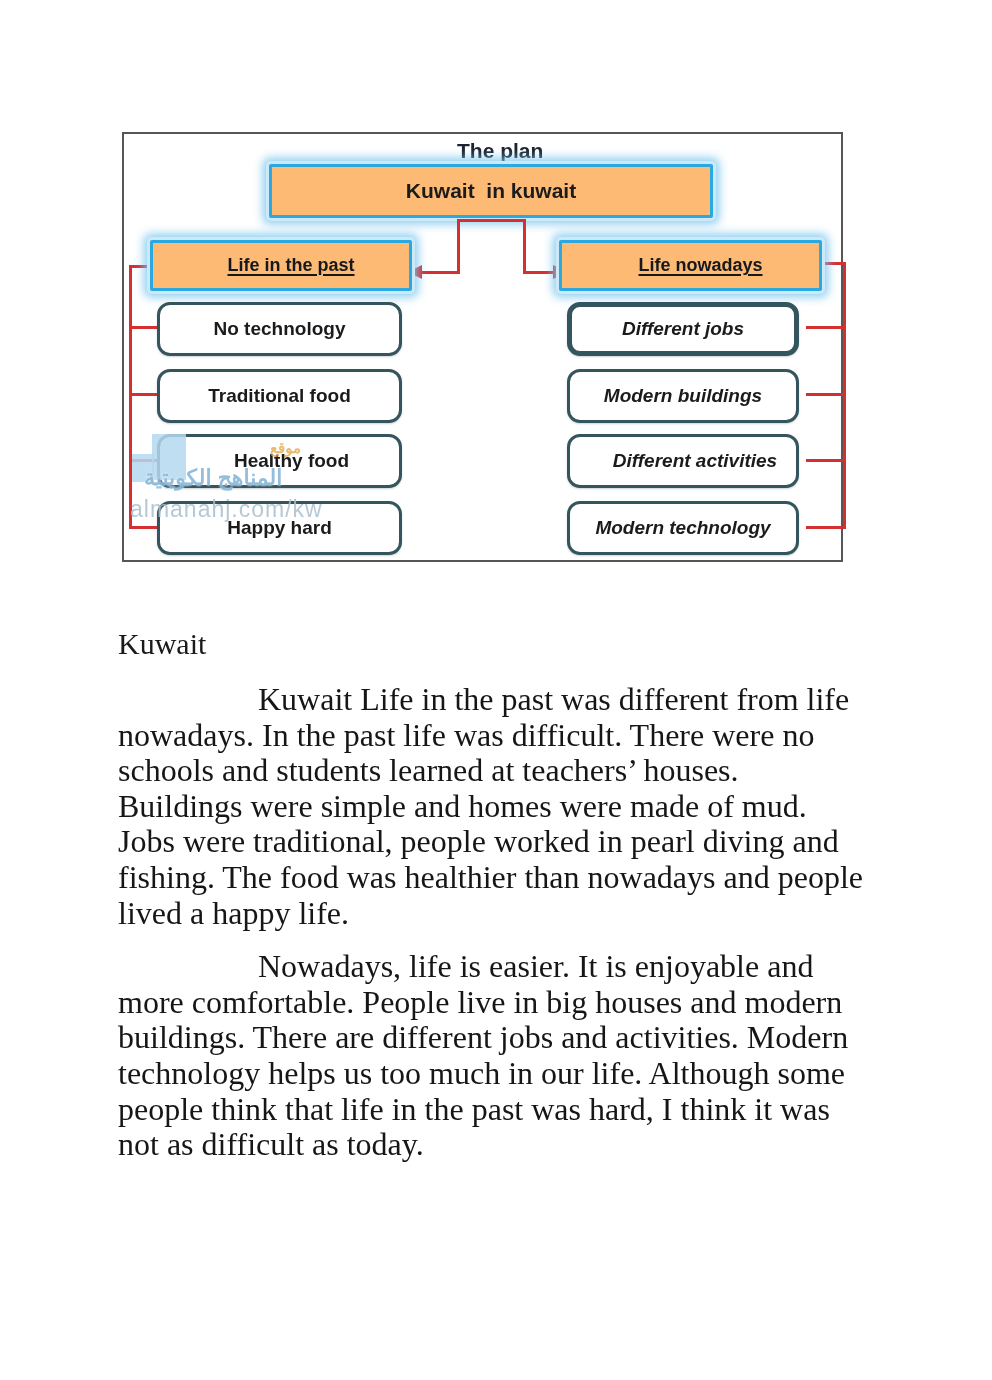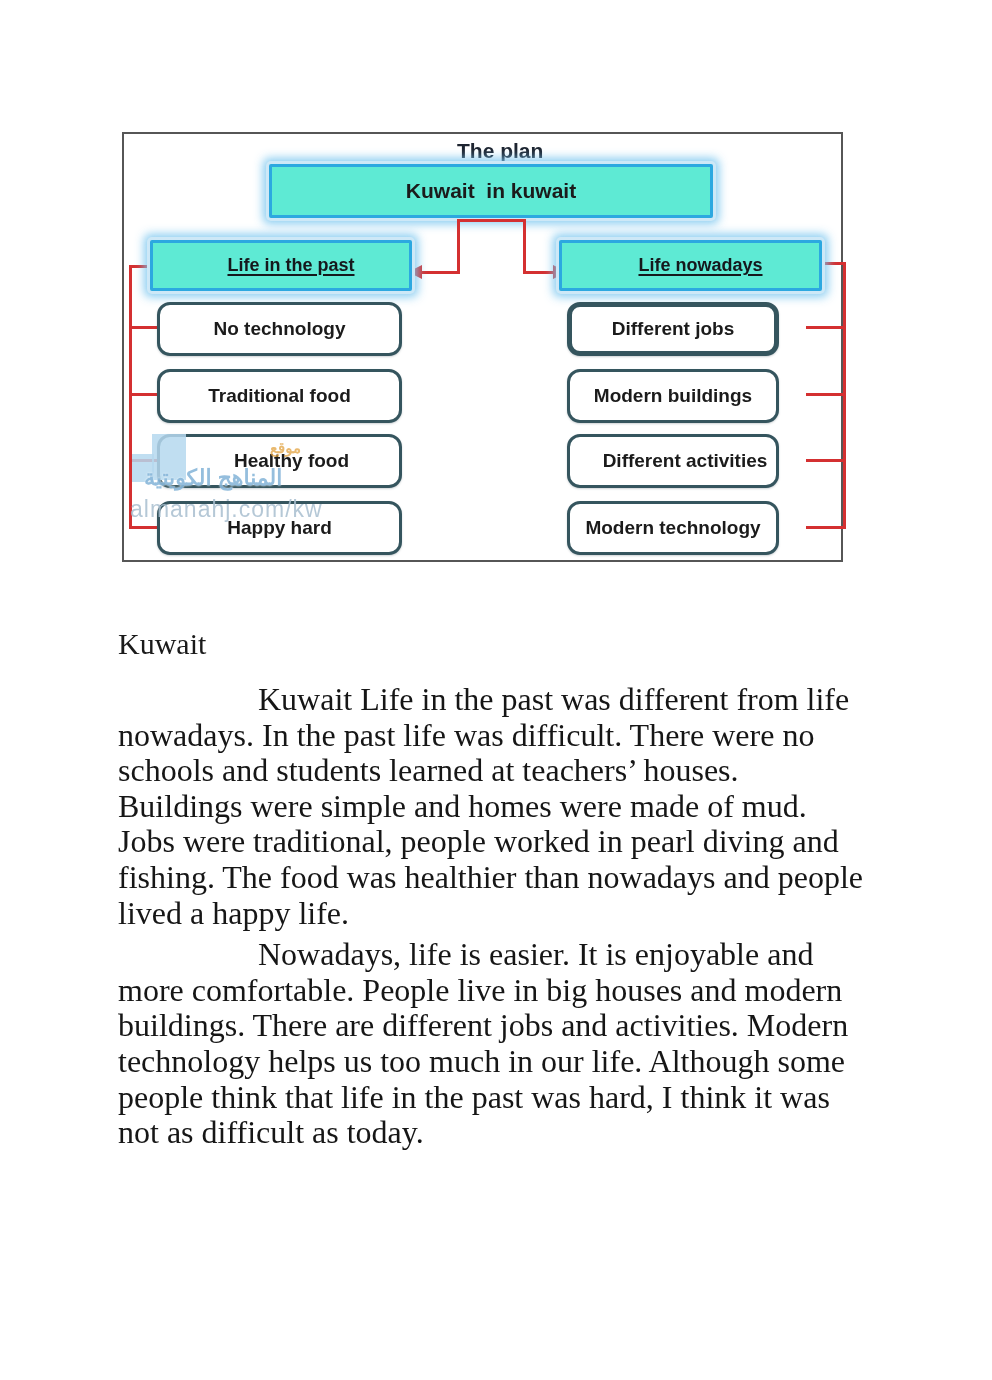--- a/index.html
+++ b/index.html
@@ -7,38 +7,38 @@
   .page { position:relative; width:992px; height:1380px; background:#fff; overflow:hidden; }
 
   
   .frame { position:absolute; left:122px; top:132px; width:721px; height:430px;
            border:2px solid #565656; background:#fff; }
 
   .plan-title { position:absolute; left:333px; top:5px; font-size:21px; font-weight:bold;
                 color:#1d2430; text-decoration:underline; text-decoration-color:#3b7ea6;
                 text-decoration-thickness:2px; text-underline-offset:3px; }
 
-  .blue-box { position:absolute; background:#5eead4; border:3px solid #2ca8e0; border-radius:2px;
+  .blue-box { position:absolute; background:#fdba74; border:3px solid #2ca8e0; border-radius:2px;
               box-shadow:0 0 0 3px #cde8f7, 0 0 10px 6px rgba(118,196,238,0.85);
               display:flex; align-items:center; justify-content:center; }
   .root-box { left:145px; top:30px; width:444px; height:54px; }
   .root-box .lbl { font-size:21px; font-weight:bold; color:#1b1b1b; white-space:pre; }
 
   .hdr-left  { left:26px;  top:106px; width:262px; height:51px; }
   .hdr-right { left:435px; top:106px; width:263px; height:51px;text-align:center; }
   .hdr-lbl { font-size:18px; font-weight:bold; color:#15181c; text-decoration:underline;
              text-decoration-thickness:2px; text-underline-offset:3px;padding-left:20px; }
 
   .sub-box { position:absolute; width:245px; height:54px; background:#fff;
              border:3px solid #35555e; border-radius:13px;
              display:flex; align-items:center; justify-content:center;
              box-shadow:0 1px 2px rgba(60,80,90,0.25); }
   .sub-box .lbl { font-size:19px; font-weight:bold; color:#1b1b1b; }
   .col-left  { left:33px; }
-  .col-right { left:443px; width:212px; }
+  .col-right { left:443px; width:232px;font-style:italic; }
   .row0 { top:168px; } .row1 { top:235px; } .row2 { top:300px;padding-left:24px; } .row3 { top:367px; }
   .thick { border-width:5px; }
 
   
   .red { position:absolute; background:#d43031; }
   .tri { position:absolute; width:0; height:0; }
 
   
   .wm-shape1 { position:absolute; left:28px; top:300px; width:34px; height:46px;
                background:#b5d8ee; opacity:0.85; }
@@ -50,21 +50,21 @@
             color:#8ab8da; opacity:0.9; text-shadow:0 0 2px #ffffff; direction:rtl; text-align:left; }
   .wm-url { position:absolute; left:6px; top:362px; font-size:23px; color:#a9bfd0; opacity:0.85;
             letter-spacing:1px; }
 
   
   .essay { position:absolute; left:118px; top:627px; width:752px;
            font-family:"Liberation Serif", serif; color:#161616; }
   .essay h2 { font-size:30px; font-weight:normal; color:#1a1a1a; }
   .essay p { font-size:32px; line-height:35.6px; text-indent:140px; color:#161616; }
   .essay p.p1 { margin-top:21px; }
-  .essay p.p2 { margin-top:6px; }
+  .essay p.p2 { margin-top:18px; }
 </style>
 </head>
 <body>
 
 <div class="page">
 
   <div class="frame">
 
     <div class="plan-title">The plan</div>
 

